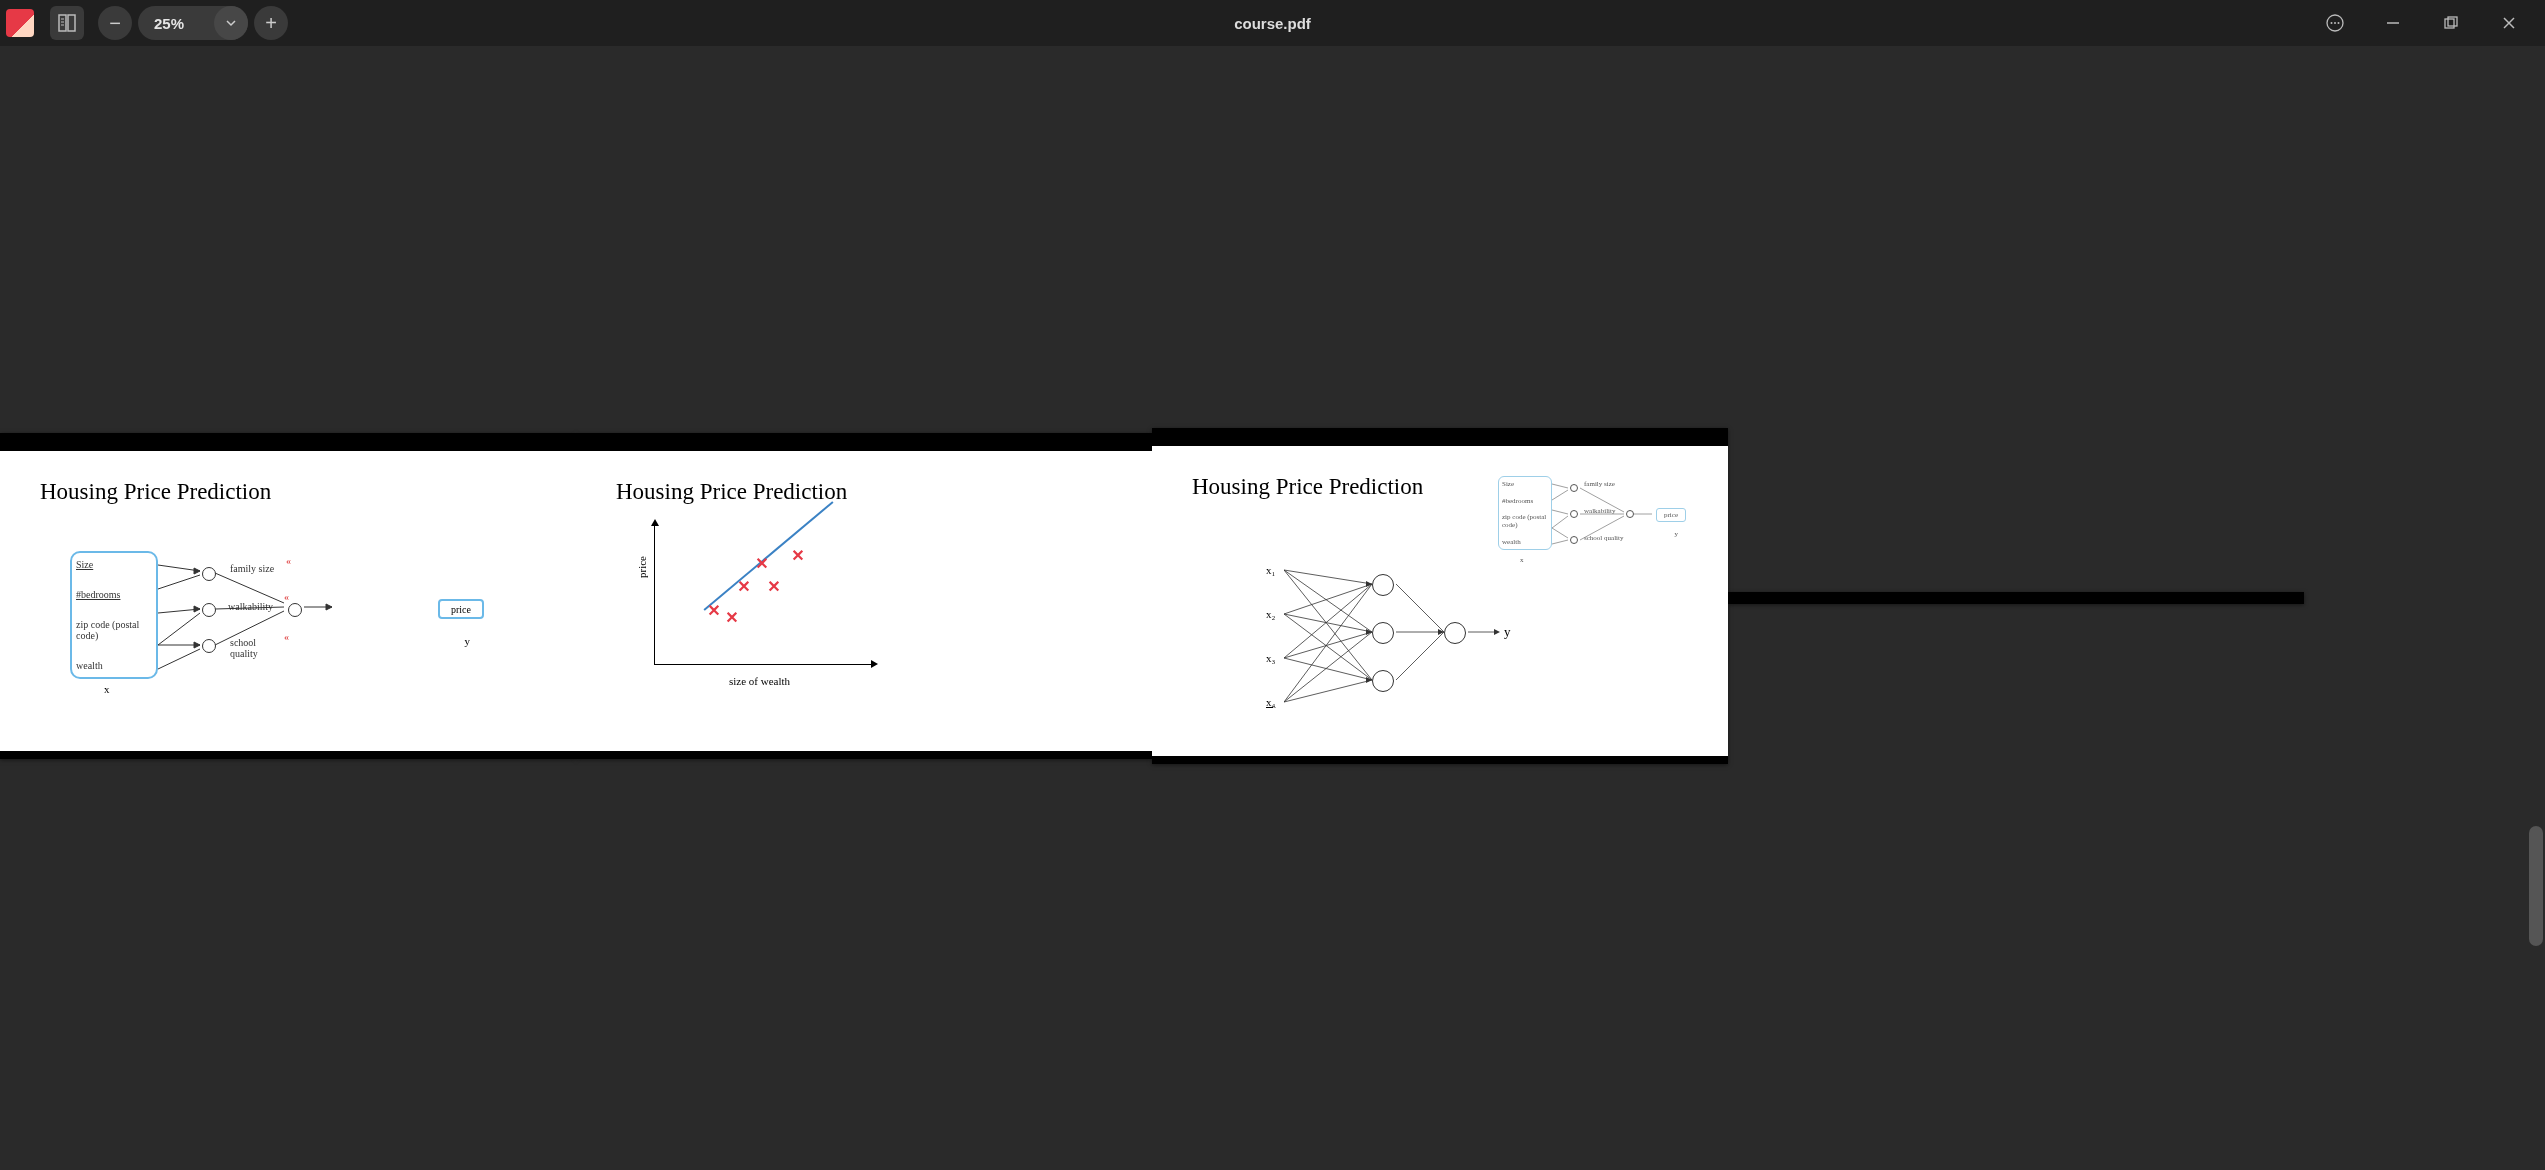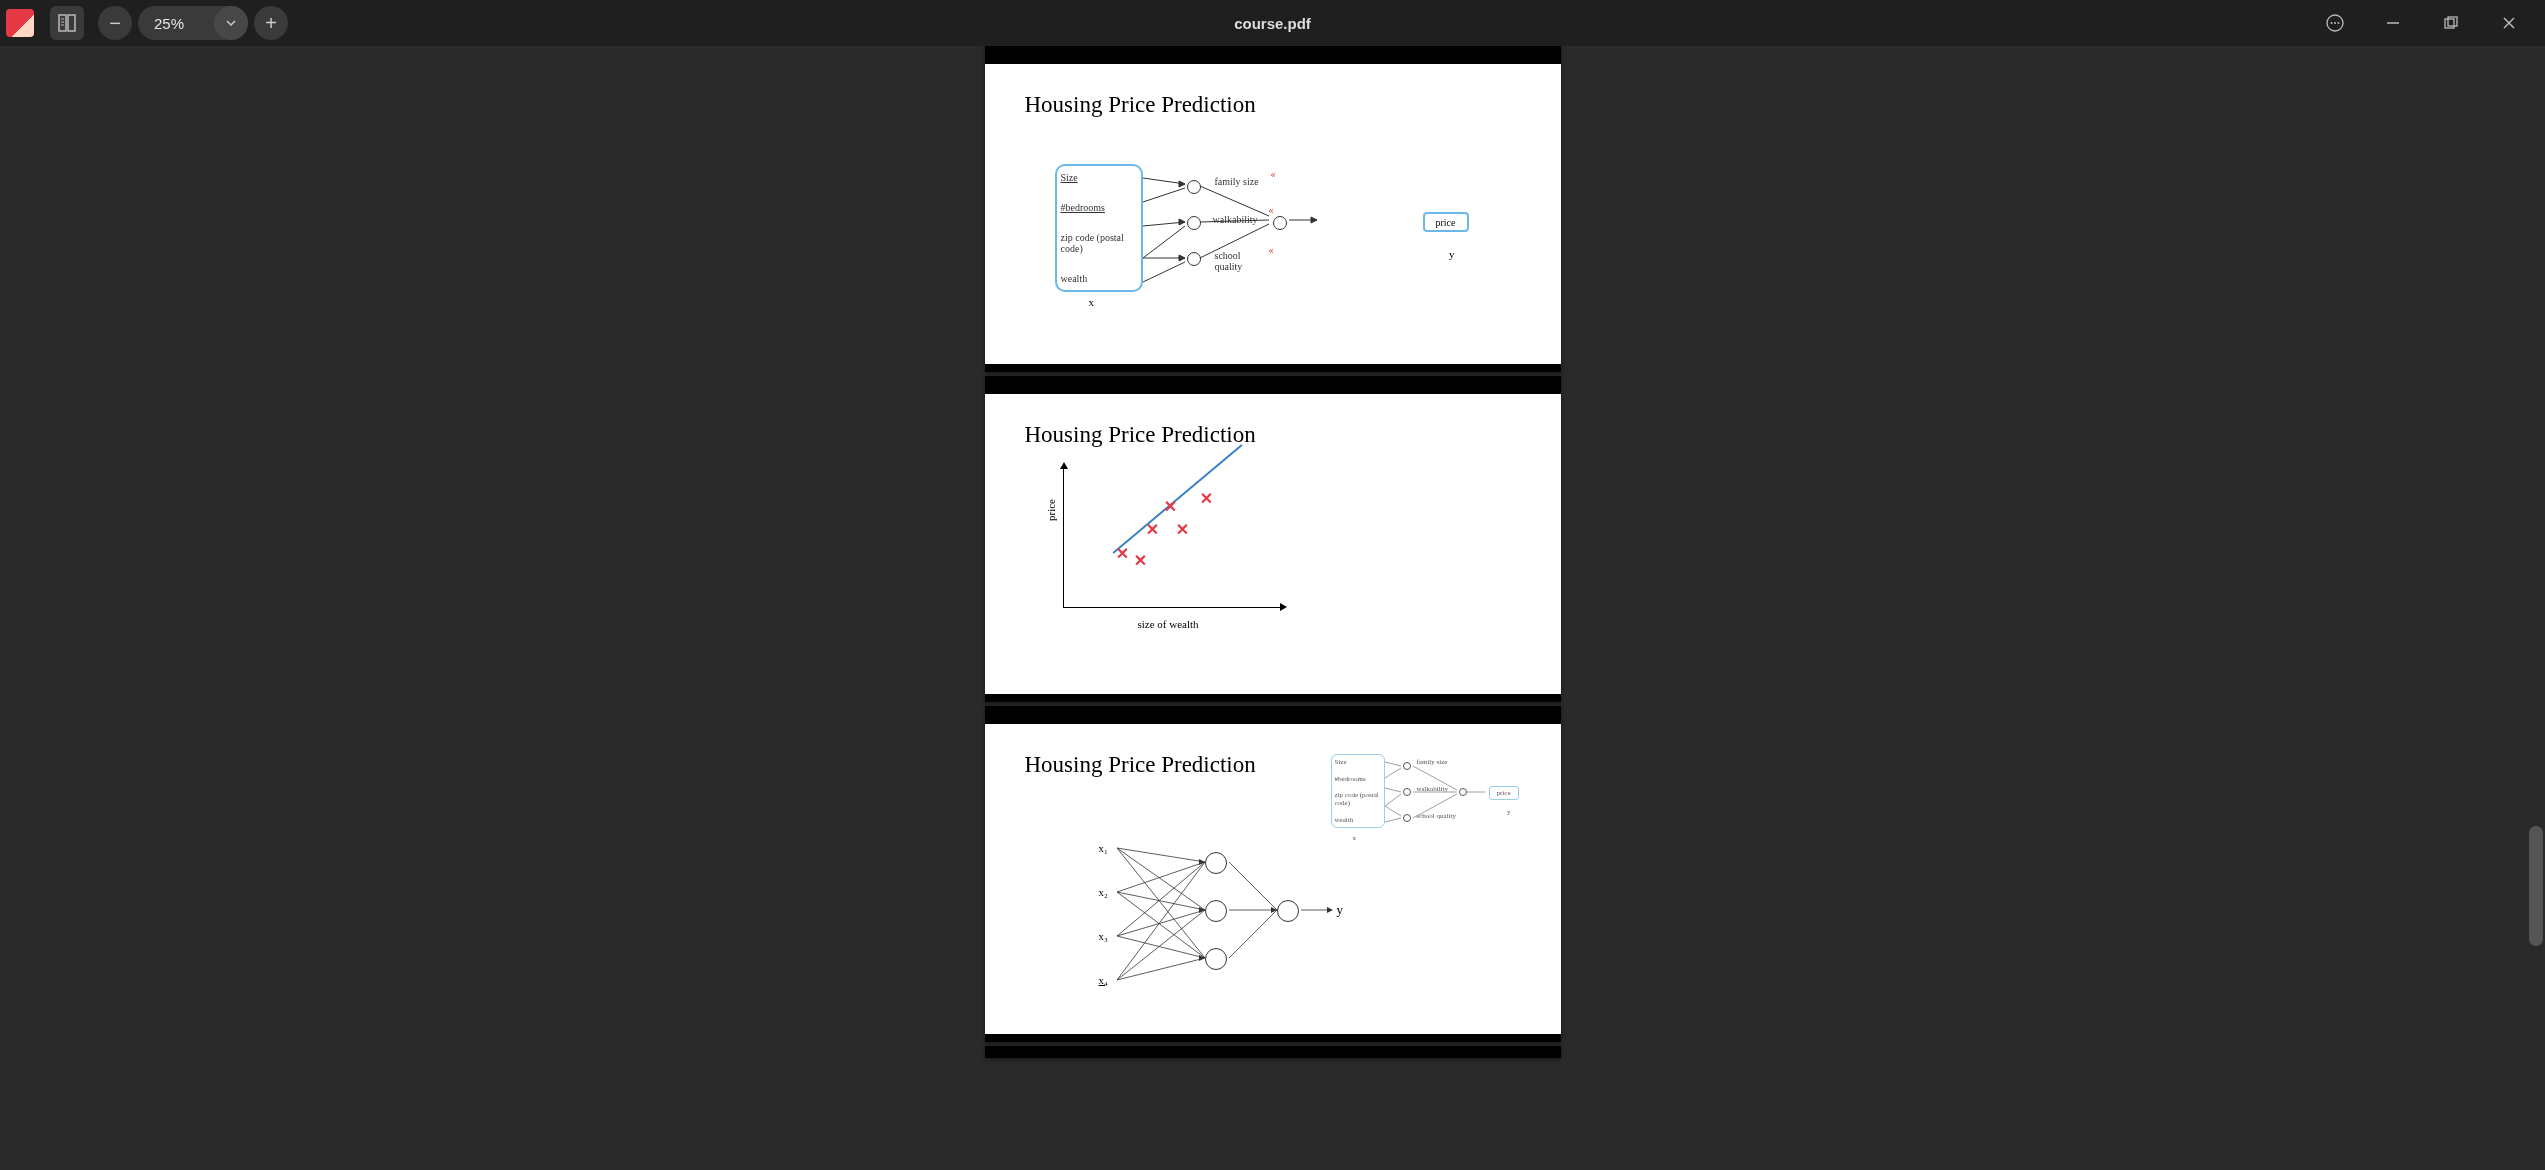--- a/index.html
+++ b/index.html
@@ -50,20 +50,21 @@
 }
 .zoom-select {
   background: #3a3a3a;
   border-radius: 18px;
   height: 34px;
   display: flex;
   align-items: center;
   padding: 0 8px 0 16px;
   gap: 30px;
   cursor: pointer;
+  font-weight: bold;
 }
 .zoom-label { font-size: 15px; color: #e5e5e5; }
 .chev-wrap {
   width: 34px; height: 34px;
   background: #474747;
   border-radius: 18px;
   display: flex; align-items: center; justify-content: center;
   margin: -8px -8px -8px 0;
 }
 .doc-title {
@@ -85,21 +86,21 @@
   align-items: center;
   justify-content: center;
   cursor: pointer;
   color: #bbb;
 }
 
 .viewer {
   flex: 1;
   overflow: auto;
   display: flex;
-  flex-direction: column;
+  flex-direction: row;
   align-items: center;
   padding: 0 0 20px 0;
   position: relative;
 }
 .scrollbar-thumb {
   position: absolute;
   right: 2px;
   top: 780px;
   width: 14px;
   height: 120px;

